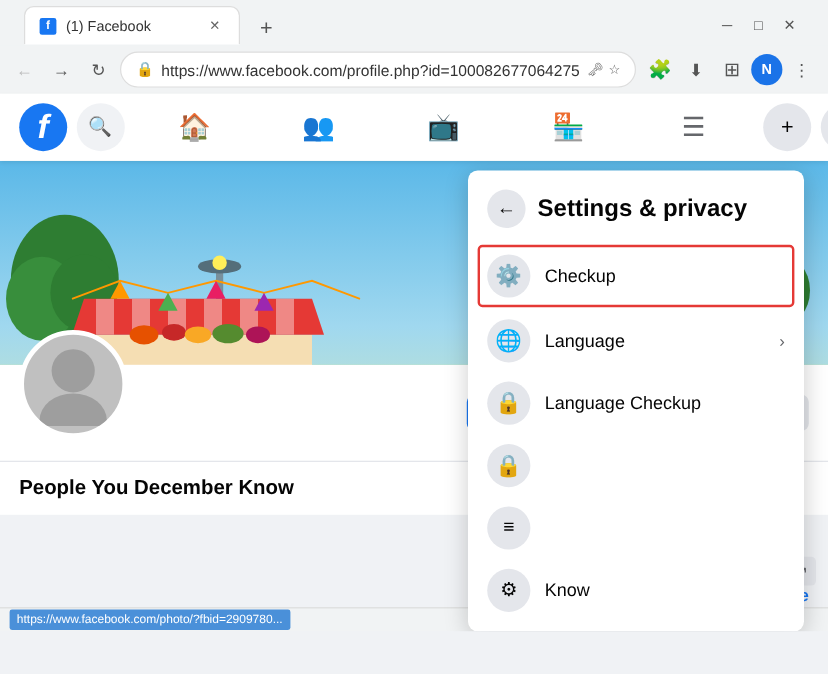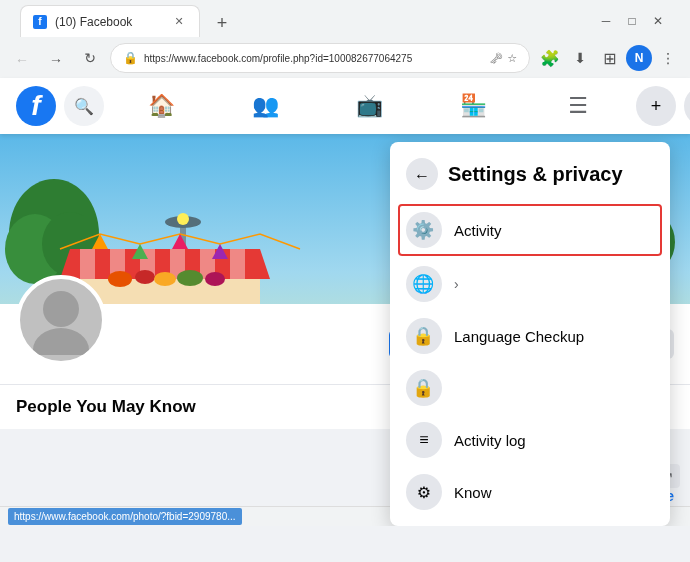--- a/index.html
+++ b/index.html
@@ -103,21 +103,21 @@
       align-items: center;
       background: white;
       border: 1px solid #ddd;
       border-radius: 20px;
       padding: 4px 12px;
       height: 30px;
       gap: 6px;
     }
     .url-text {
       flex: 1;
-      font-size: 10px;
+      font-size: 13px;
       color: #333;
       overflow: hidden;
       text-overflow: ellipsis;
       white-space: nowrap;
     }
     .url-icons {
       display: flex;
       align-items: center;
       gap: 4px;
     }
@@ -414,21 +414,21 @@
   </style>
 </head>
 <body>
 
 <div class="win-title-bar">
   <div class="tab-bar" style="width:100%; display:flex; align-items:flex-end; gap:4px;">
     <div class="tab">
       <div class="tab-favicon">
         <span>f</span>
       </div>
-      <span class="tab-title">(10) Facebook</span>
+      <span class="tab-title">(1) Facebook</span>
       <span class="tab-close">✕</span>
     </div>
     <div class="new-tab-btn">+</div>
 
     <div style="margin-left:auto; display:flex; gap:2px; align-items:center; padding-bottom:4px;">
       <div style="width:24px;height:24px;display:flex;align-items:center;justify-content:center;font-size:12px;color:#555;cursor:pointer;">─</div>
       <div style="width:24px;height:24px;display:flex;align-items:center;justify-content:center;font-size:12px;color:#555;cursor:pointer;">□</div>
       <div style="width:24px;height:24px;display:flex;align-items:center;justify-content:center;font-size:12px;color:#555;cursor:pointer;">✕</div>
     </div>
   </div>
@@ -592,21 +592,21 @@
       <button class="btn-edit-profile">
         <span>✏ Edit profile</span>
       </button>
       <button class="btn-more">
         <span>∧</span>
       </button>
     </div>
   </div>
 
   <div style="position:absolute; top:250px; left:0; right:0; background:white; padding:12px 16px; border-top:1px solid #e4e6eb;">
-    <span style="font-size:17px; font-weight:600; color:#050505;">People You May Know</span>
+    <span style="font-size:17px; font-weight:600; color:#050505;">People You December Know</span>
   </div>
 
   <div class="external-link-icon">
     <span style="font-size:13px;">↗</span>
   </div>
 
   <div class="see-link">
     <span>See</span>
   </div>
 
@@ -614,48 +614,48 @@
 
     <div class="dropdown-header">
       <div class="dropdown-back-btn">←</div>
       <span class="dropdown-title">Settings &amp; privacy</span>
     </div>
 
     <div class="dropdown-item highlighted">
       <div class="dropdown-item-icon">
         <span>⚙️</span>
       </div>
-      <span class="dropdown-item-label">Activity</span>
+      <span class="dropdown-item-label">Checkup</span>
     </div>
 
     <div class="dropdown-item">
       <div class="dropdown-item-icon">
         <span>🌐</span>
       </div>
+      <span class="dropdown-item-label">Language</span>
       <span class="dropdown-item-arrow">›</span>
     </div>
 
     <div class="dropdown-item">
       <div class="dropdown-item-icon">
         <span>🔒</span>
       </div>
       <span class="dropdown-item-label">Language Checkup</span>
     </div>
 
     <div class="dropdown-item">
       <div class="dropdown-item-icon">
         <span>🔒</span>
       </div>
     </div>
 
     <div class="dropdown-item">
       <div class="dropdown-item-icon">
         <span style="font-size:16px;">≡</span>
       </div>
-      <span class="dropdown-item-label">Activity log</span>
     </div>
 
     <div class="dropdown-item">
       <div class="dropdown-item-icon">
         <span style="font-size:16px;">⚙</span>
       </div>
       <span class="dropdown-item-label">Know</span>
     </div>
   </div>
 

